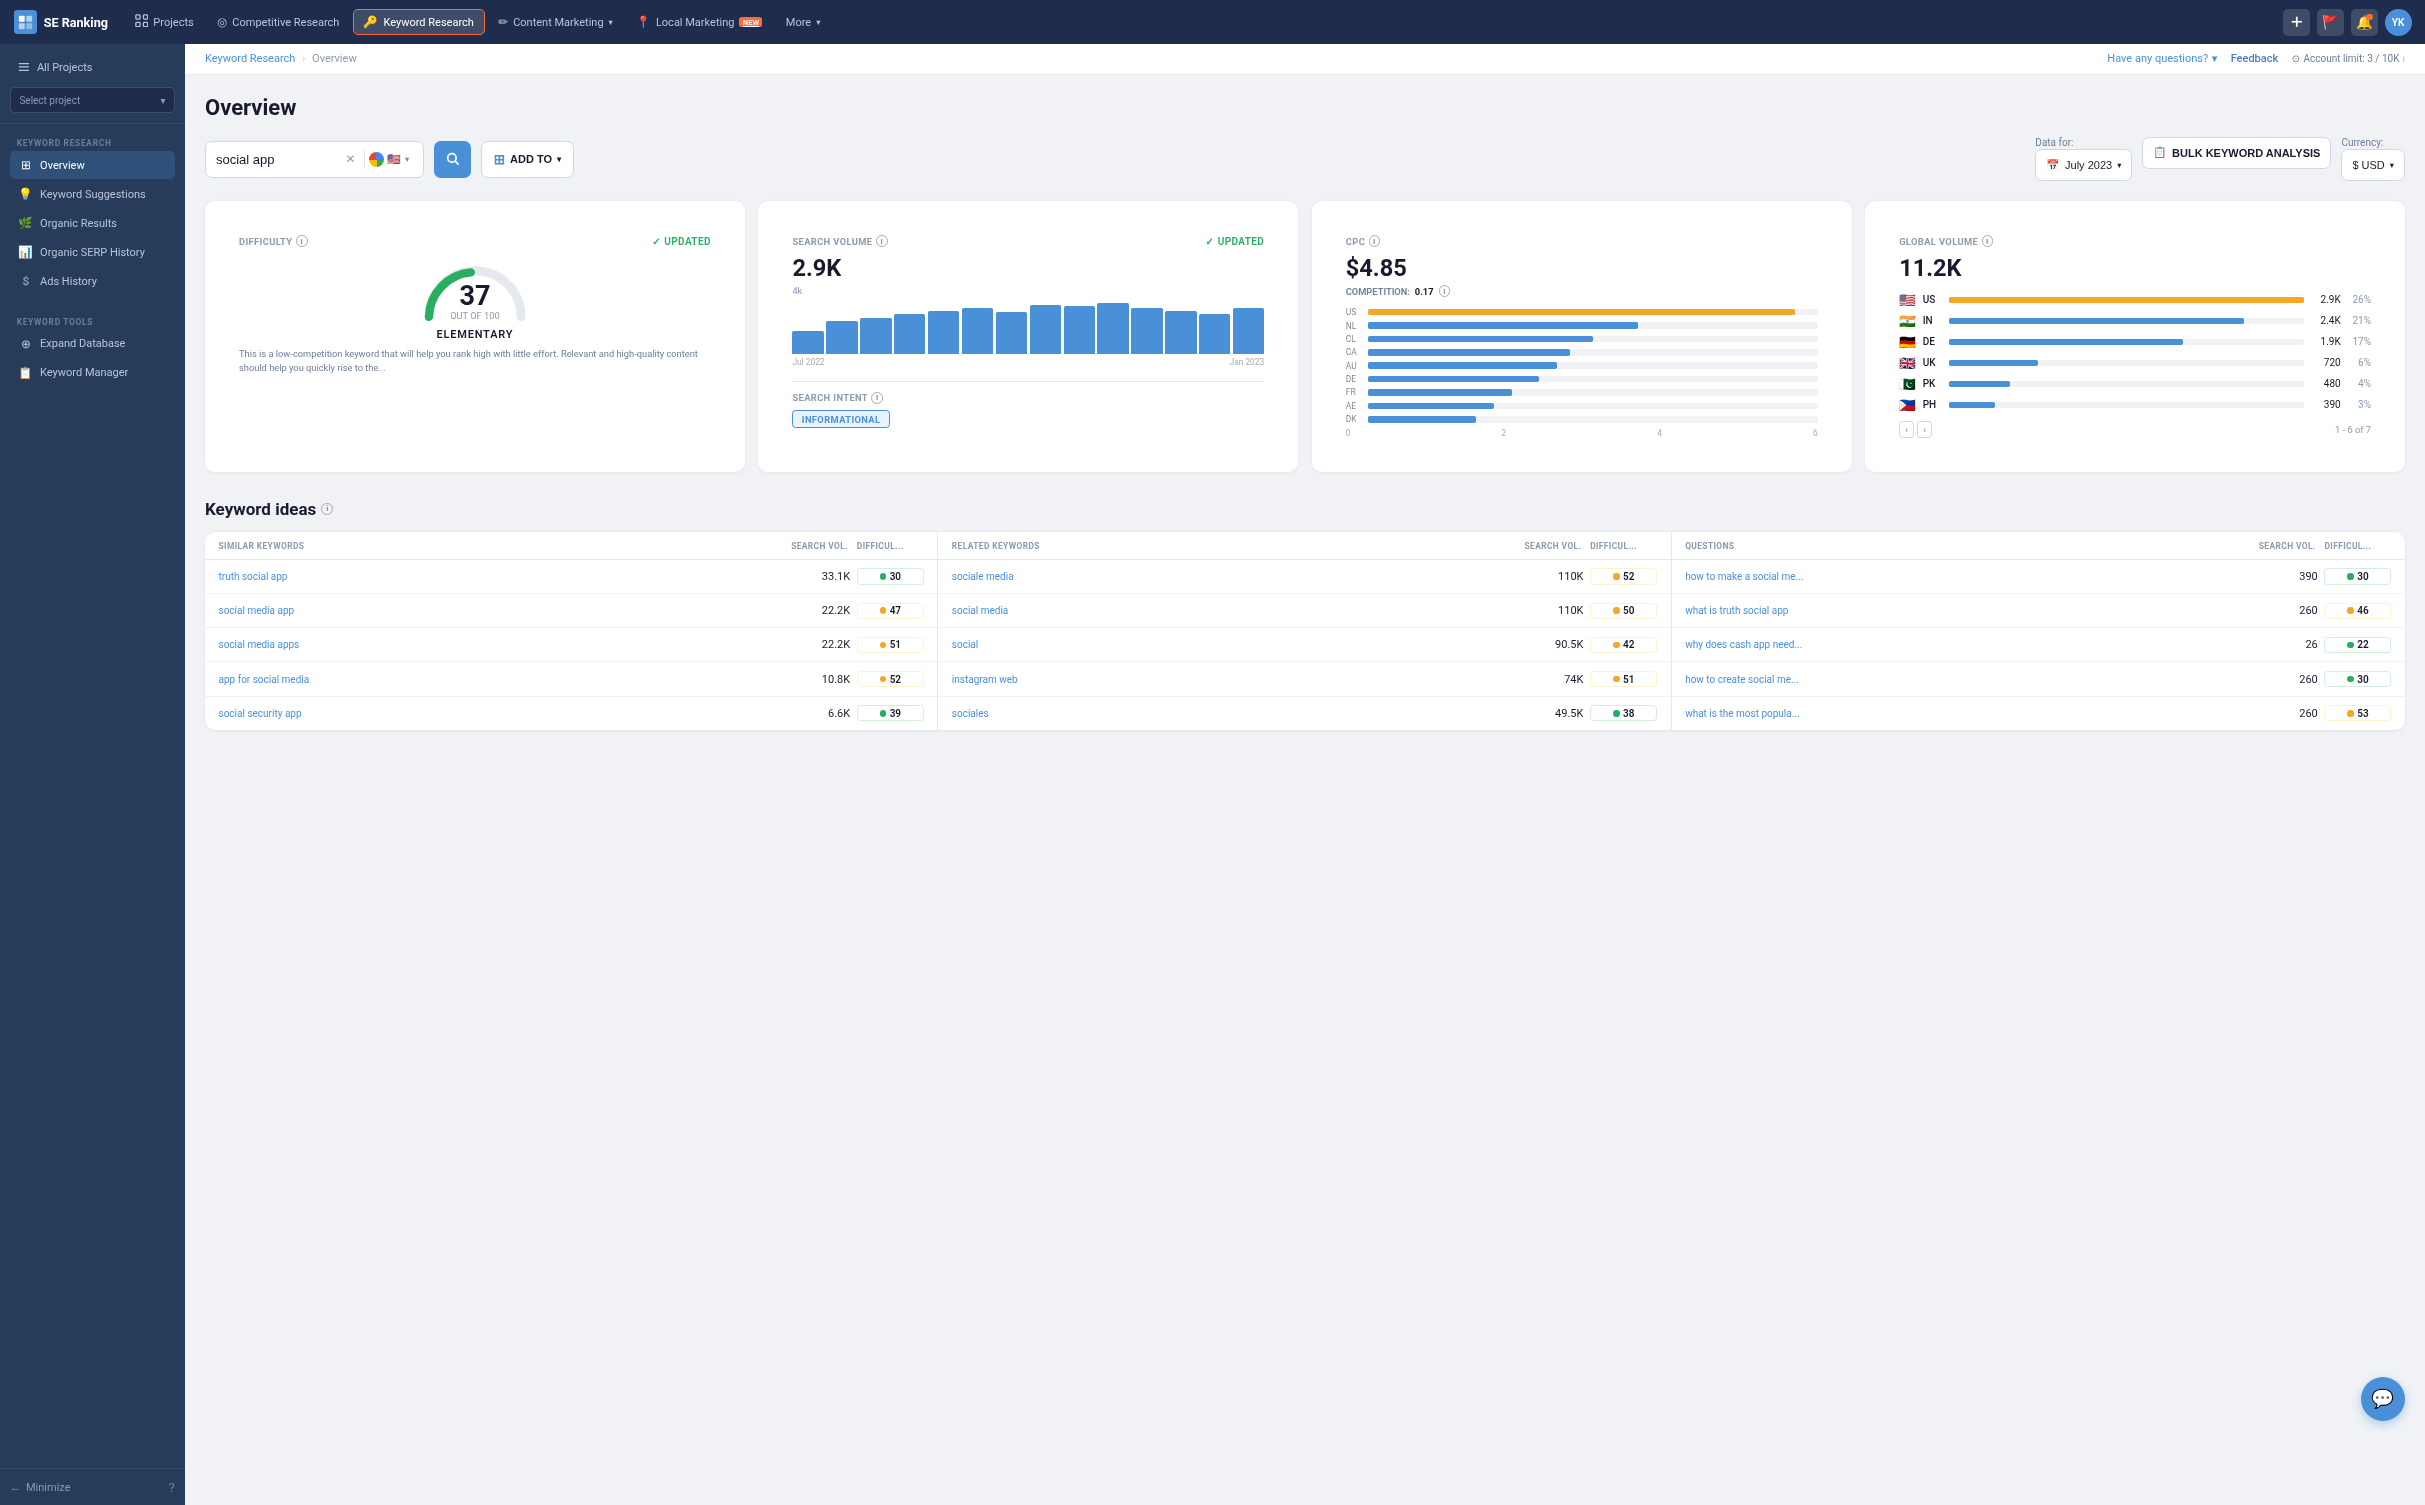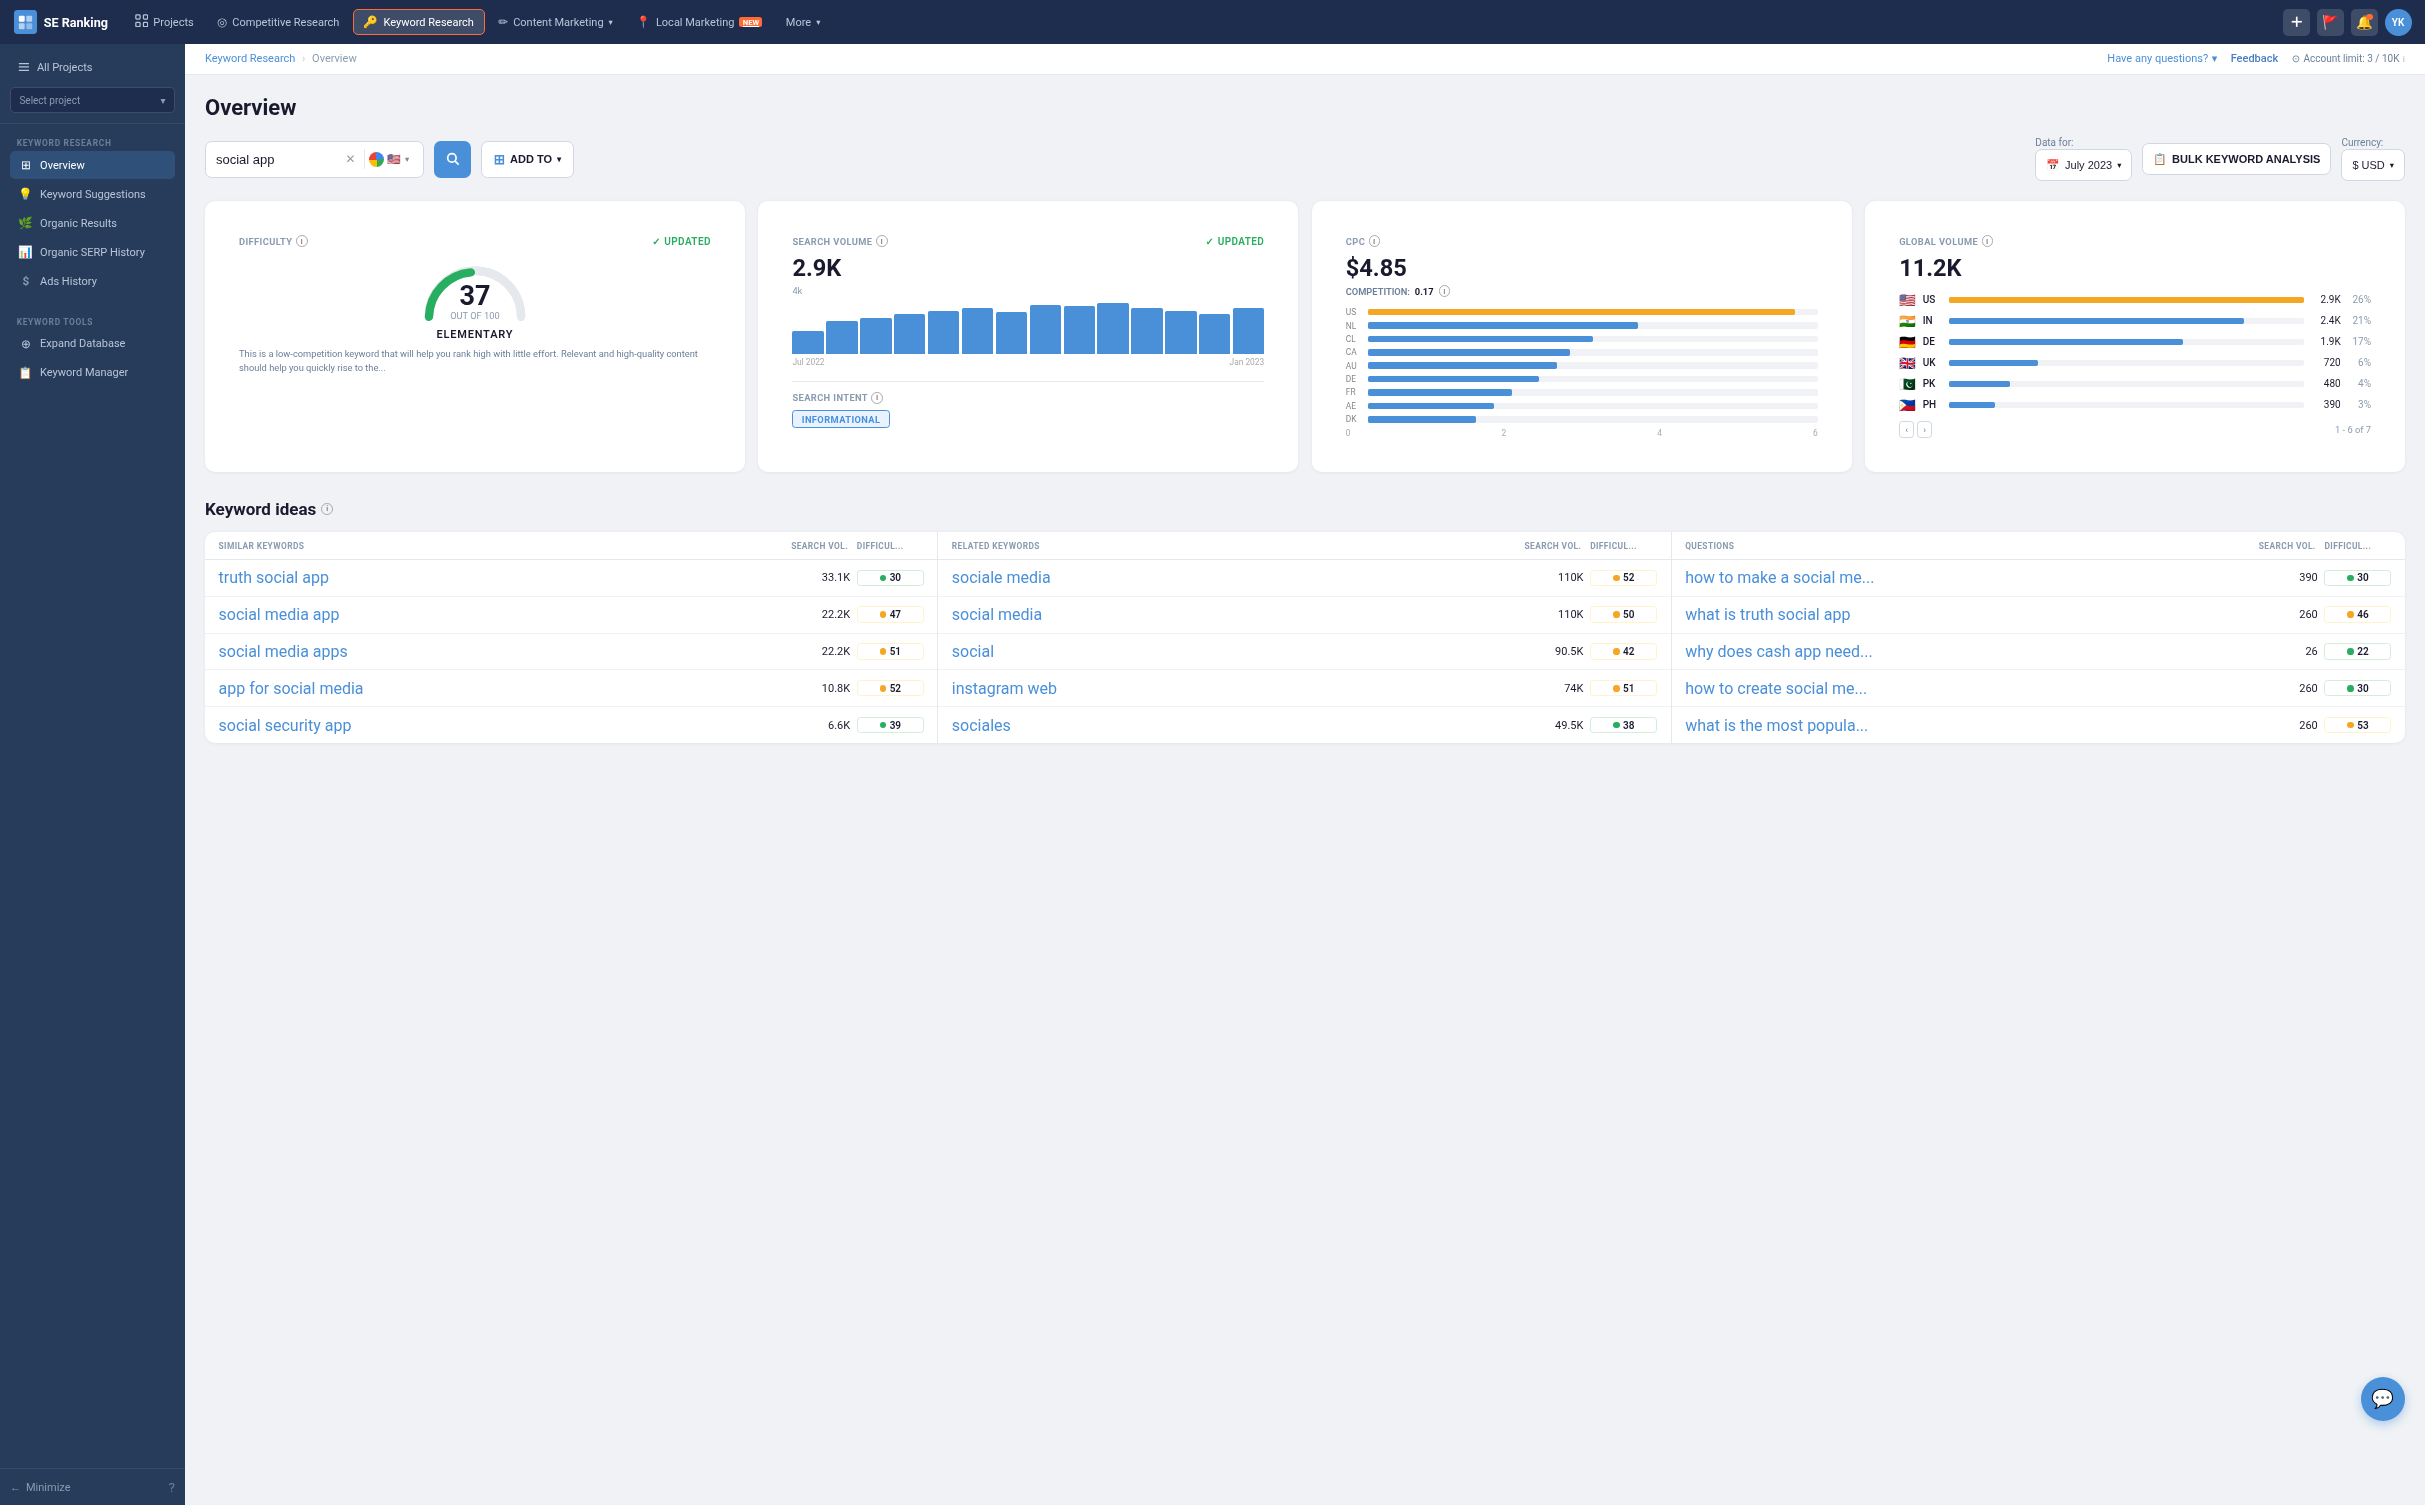--- a/index.html
+++ b/index.html
@@ -229,21 +229,21 @@
       border: 0.8px solid #d0d7e3;
       border-radius: 6.7px;
       padding: 0 11.8px;
       height: 37px;
       cursor: pointer;
       font-size: 11px; font-weight: 600; color: #1a1a2e;
     }
     .add-to-icon { color: #4a90d9; font-size: 13.5px; }
     .search-bar-right {
       margin-left: auto;
-      display: flex; align-items: center; gap: 10px;
+      display: flex; align-items: flex-start; gap: 10px;
     }
     .data-for-label { font-size: 10px; color: #6b7f99; margin-bottom: 1.7px; }
     .data-for-group { display: flex; flex-direction: column; }
     .date-btn, .bulk-btn, .currency-btn {
       display: flex; align-items: center; gap: 5px;
       background: white;
       border: 0.8px solid #d0d7e3;
       border-radius: 6.7px;
       padding: 0 10px;
       height: 32px;
@@ -439,21 +439,21 @@
     .ki-col-label.right { text-align: left; }
     .ki-row {
       display: grid;
       grid-template-columns: 1fr 59px 67px;
       padding: 8.4px 13.5px;
       border-bottom: 0.8px solid #f0f2f5;
       align-items: center;
       gap: 6.7px;
     }
     .ki-row:last-child { border-bottom: none; }
-    .ki-link { color: #4a90d9; text-decoration: none; font-size: 16px; cursor: pointer; }
+    .ki-link { color: #4a90d9; text-decoration: none; font-size: 10px; cursor: pointer; }
     .ki-vol { font-size: 11px; color: #1a1a2e; text-align: right; }
     .diff-badge {
       display: flex; align-items: center; gap: 3.4px;
       border: 0.8px solid #e5e8ed;
       border-radius: 3.4px;
       padding: 1.7px 5px;
       font-size: 10px;
       font-weight: 600;
       justify-content: center;
     }

